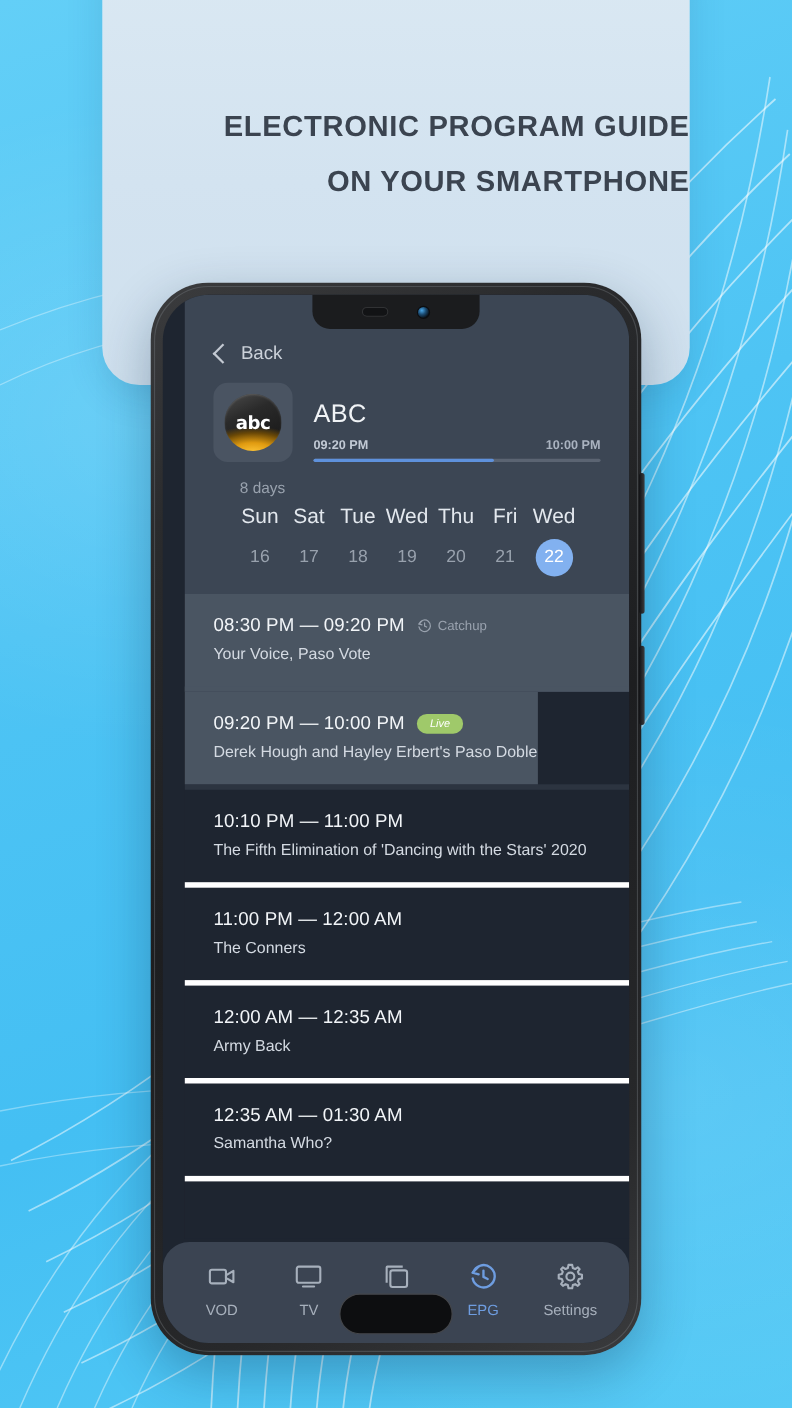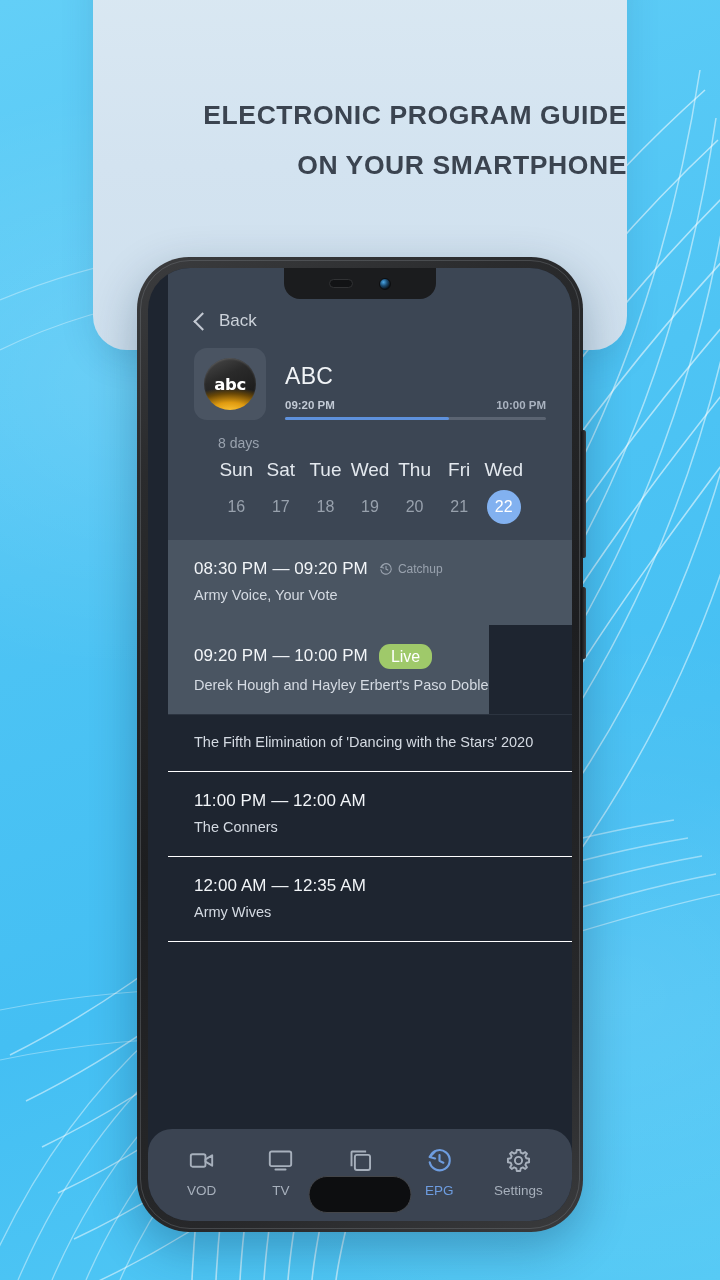--- a/index.html
+++ b/index.html
@@ -175,44 +175,45 @@
   }
   .day.active .day-num {
     background:#82b1f0; color:#ffffff;
   }
 
   
   .list { background:#1e2530; }
   .row {
     position:relative;
     padding:19px 26px 21px 26px;
-    border-bottom:1px solid #ffffff;
+    border-bottom:5px solid #ffffff;
   }
   .row.hl { background:#4a5562; border-bottom-color:#4a5562; }
   .row.live-row { background:#1e2530; border-bottom-color:#2c3440; }
   .row.live-row .row-bg {
     position:absolute; left:0; top:0; bottom:0;
     width:79.5%;
     background:#4a5562;
   }
   .row-inner { position:relative; z-index:2; }
   .row-top { display:flex; align-items:center; gap:11px; margin-bottom:8px; }
   .row-time { font-size:17px; color:#f2f5f8; letter-spacing:0.1px; }
   .row-title { font-size:14.5px; color:#d4dae2; }
 
   .catchup-tag { display:flex; align-items:center; gap:5px; }
   .catchup-tag svg { display:block; }
   .catchup-text { font-size:12px; color:#99a2ae; }
 
   .live-pill {
     background:#9fc96a; color:#ffffff;
-    font-size:16px;
+    font-size:10px;
     padding:3.5px 12px;
     border-radius:11px;
     line-height:1.1;
+    font-style:italic;
   }
   .row-empty { height:52px; background:#1e2530; }
 
   
   .navbar {
     position:absolute; left:0; right:0; bottom:0;
     height:92px;
     background:#3b4452;
     border-top-left-radius:24px;
     border-top-right-radius:24px;
@@ -369,59 +370,70 @@
             <span class="row-time">08:30 PM — 09:20 PM</span>
             <span class="catchup-tag">
               <svg width="14" height="14" viewBox="0 0 24 24" fill="none" stroke="#99a2ae" stroke-width="1.9" stroke-linecap="round">
                 <path d="M3.5 9 A9 9 0 1 1 3.2 13.4"></path>
                 <polyline points="7.6,4.6 3.3,9.1 7.9,10.3"></polyline>
                 <polyline points="12,7.4 12,12.2 15.2,13.8"></polyline>
               </svg>
               <span class="catchup-text">Catchup</span>
             </span>
           </div>
-          <div class="row-title">Army Voice, Your Vote</div>
+          <div class="row-title">Your Voice, Paso Vote</div>
         </div>
       </div>
 
       <div class="row live-row">
         <div class="row-bg"></div>
         <div class="row-inner">
           <div class="row-top">
             <span class="row-time">09:20 PM — 10:00 PM</span>
             <span class="live-pill">Live</span>
           </div>
           <div class="row-title">Derek Hough and Hayley Erbert's Paso Doble</div>
         </div>
       </div>
 
       <div class="row">
         <div class="row-inner">
+          <div class="row-top">
+            <span class="row-time">10:10 PM — 11:00 PM</span>
+          </div>
           <div class="row-title">The Fifth Elimination of 'Dancing with the Stars' 2020</div>
         </div>
       </div>
 
       <div class="row">
         <div class="row-inner">
           <div class="row-top">
             <span class="row-time">11:00 PM — 12:00 AM</span>
           </div>
           <div class="row-title">The Conners</div>
         </div>
       </div>
 
       <div class="row">
         <div class="row-inner">
           <div class="row-top">
             <span class="row-time">12:00 AM — 12:35 AM</span>
           </div>
-          <div class="row-title">Army Wives</div>
-        </div>
-      </div>
-
+          <div class="row-title">Army Back</div>
+        </div>
+      </div>
+
+      <div class="row">
+        <div class="row-inner">
+          <div class="row-top">
+            <span class="row-time">12:35 AM — 01:30 AM</span>
+          </div>
+          <div class="row-title">Samantha Who?</div>
+        </div>
+      </div>
 
       <div class="row-empty"></div>
     </div>
 
     <div class="navbar">
 
       <div class="nav-item">
         <div class="nav-ico">
           <svg width="27" height="27" viewBox="0 0 24 24" fill="none" stroke="currentColor" stroke-width="1.7" stroke-linecap="round" stroke-linejoin="round">
             <rect x="2.5" y="6.5" width="13" height="11" rx="1.6"></rect>

